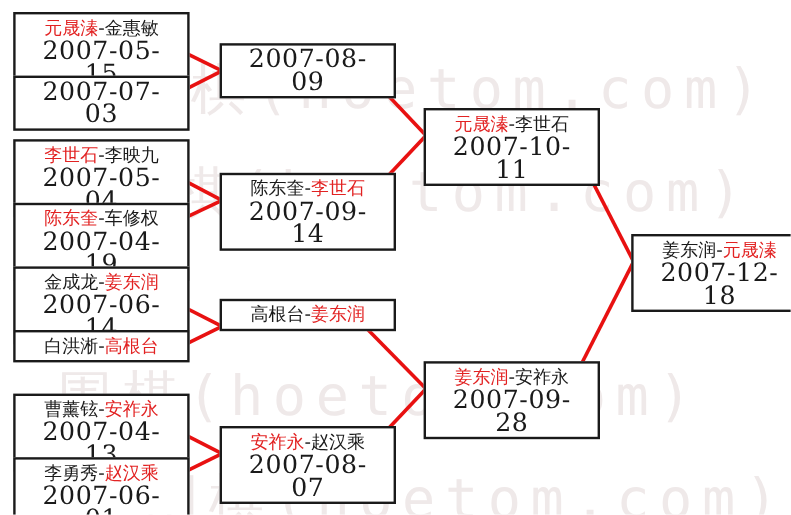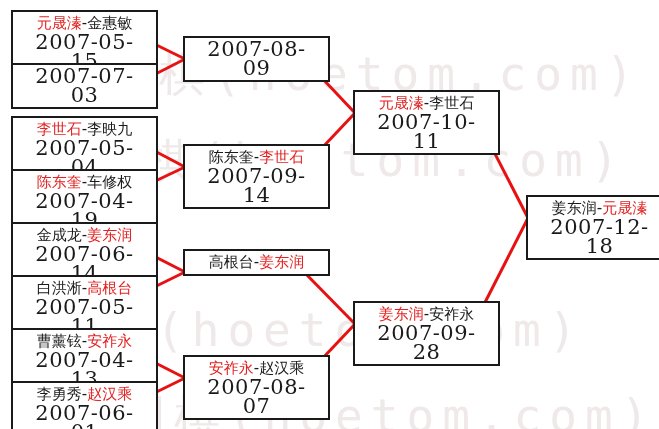--- a/index.html
+++ b/index.html
@@ -58,21 +58,20 @@
   <div class="box" style="left:11px;top:169px">
     <div class="names"><span class="p win">陈东奎</span><span>-</span><span class="p">车修权</span></div>
     <div class="date">2007-04-19</div>
   </div>
   <div class="box" style="left:11px;top:222px">
     <div class="names"><span class="p">金成龙</span><span>-</span><span class="p win">姜东润</span></div>
     <div class="date">2007-06-14</div>
   </div>
   <div class="box" style="left:11px;top:275px">
     <div class="names"><span class="p">白洪淅</span><span>-</span><span class="p win">高根台</span></div>
-    <div class="date">2007-05-11</div>
   </div>
   <div class="box" style="left:11px;top:328px">
     <div class="names"><span class="p">曹薰铉</span><span>-</span><span class="p win">安祚永</span></div>
     <div class="date">2007-04-13</div>
   </div>
   <div class="box" style="left:11px;top:381px">
     <div class="names"><span class="p">李勇秀</span><span>-</span><span class="p win">赵汉乘</span></div>
     <div class="date">2007-06-01</div>
   </div>
 

